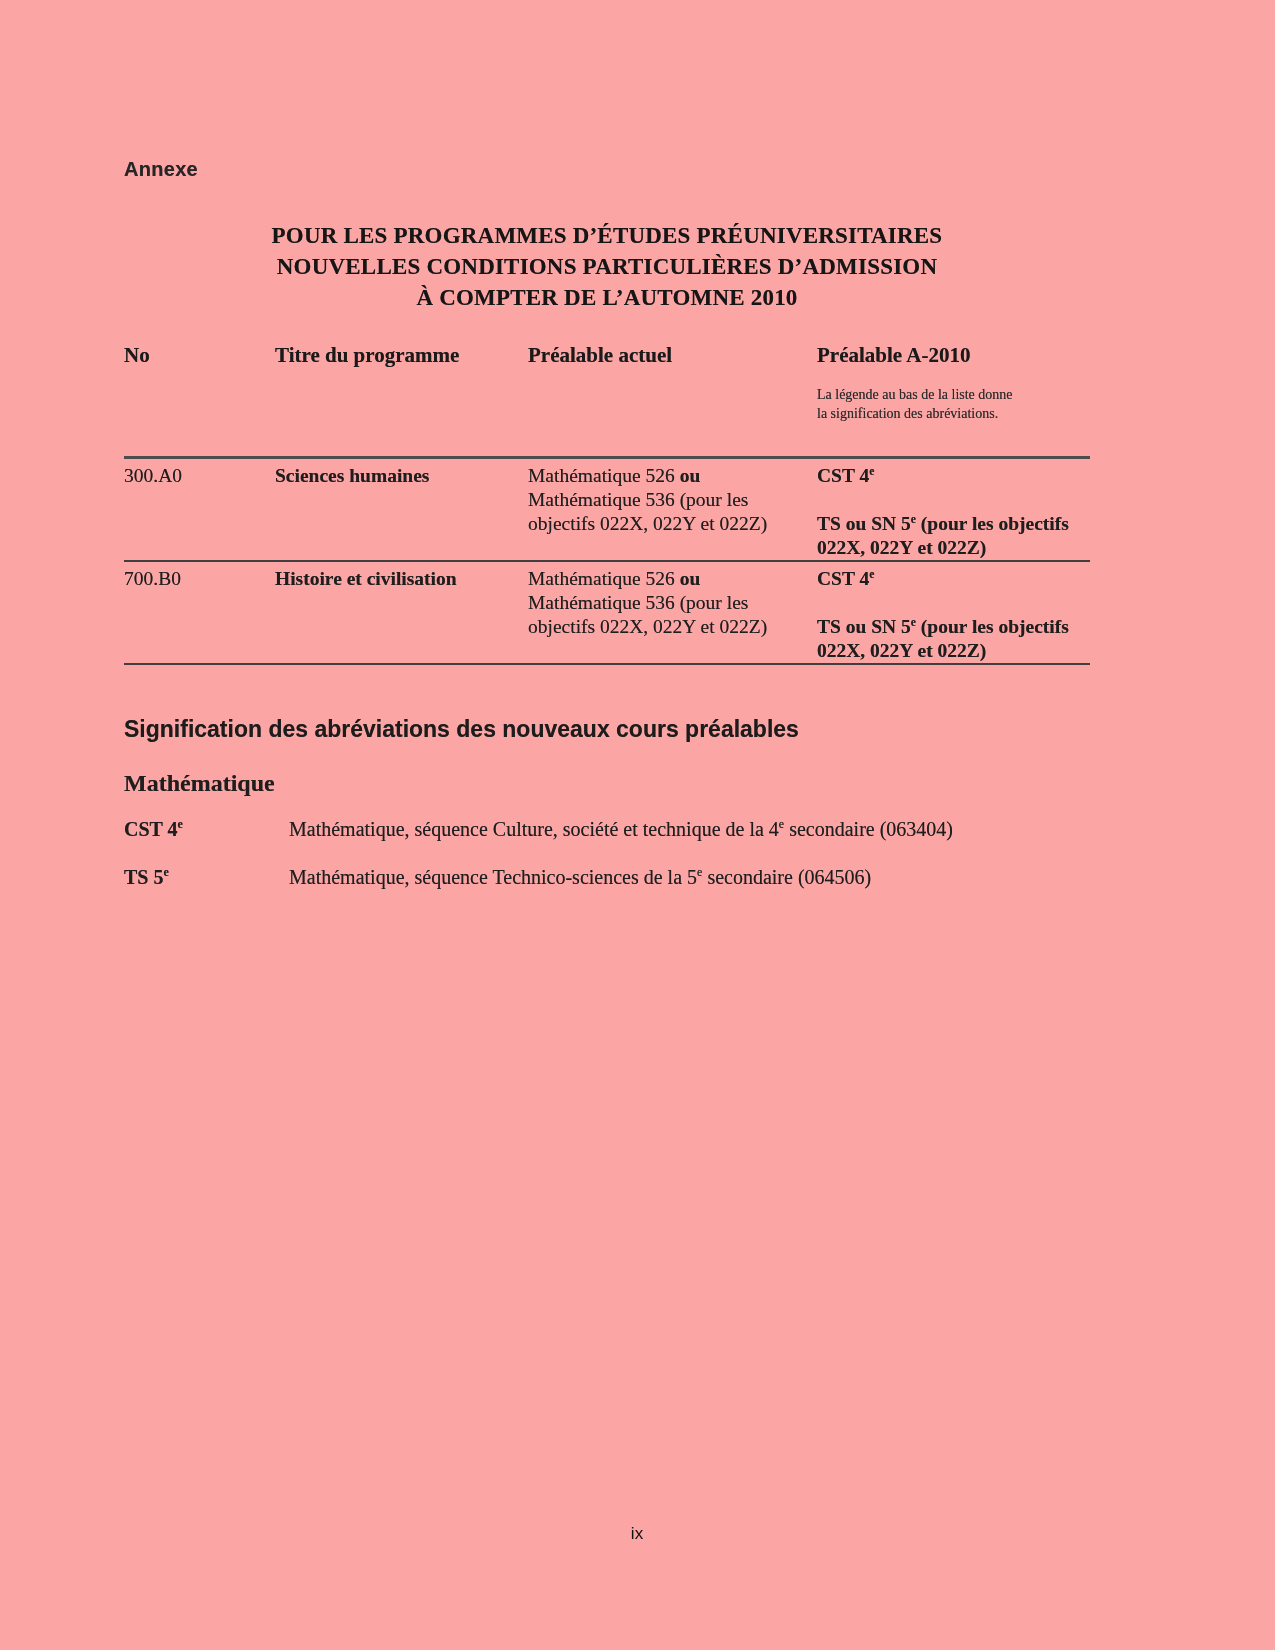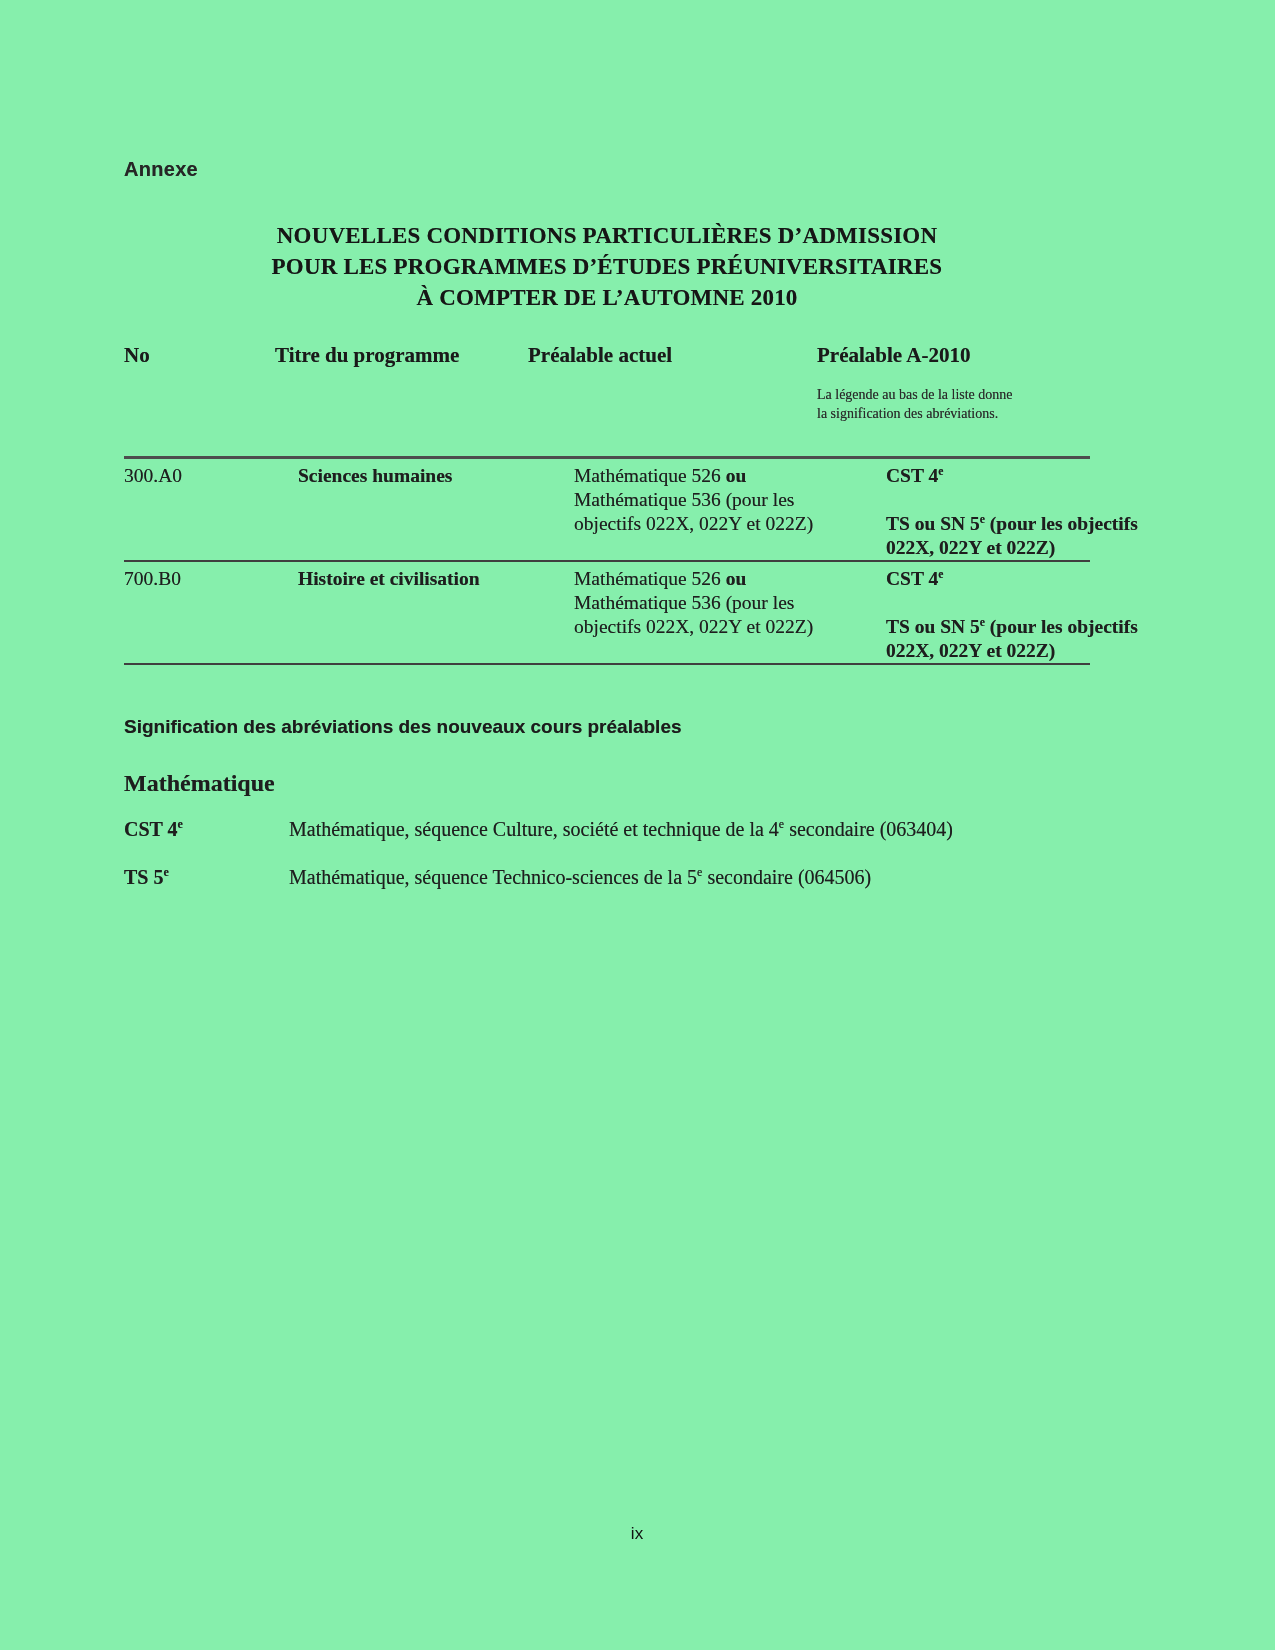--- a/index.html
+++ b/index.html
@@ -1,20 +1,20 @@
 <!DOCTYPE html>
 <html><head>
 <meta charset="utf-8">
 <style>
   html,body { margin:0; padding:0; background:#9a9a9a; }
   .page {
     position:relative;
     width:1275px; height:1650px;
     margin:0 auto;
-    background:#86efac;
+    background:#fca5a5;
     font-family:"Liberation Serif", serif;
     color:#1e1e1e;
     overflow:hidden;
     text-shadow:0 0 0.5px rgba(30,30,30,0.55);
   }
   .abs { position:absolute; }
 
   .annexe {
     left:124px; top:158px;
     font-family:"Liberation Sans", sans-serif;
@@ -41,29 +41,29 @@
   }
   .tbody {
     position:absolute; left:0; top:113px; width:966px;
     border-top:3px solid #4d4d4d;
   }
   .trow {
     display:grid;
     grid-template-columns:151px 253px 289px 273px;
     padding-top:5px;
     border-bottom:2px solid #3f3f3f;
-    font-size:19.5px; line-height:24px;gap:23px;
+    font-size:19.5px; line-height:24px;
   }
   .cell-titre, .cell-a2010 { font-weight:700; }
   sup { font-size:0.6em; line-height:0; vertical-align:super; }
 
   .sig-heading {
     left:124px; top:716px;
     font-family:"Liberation Sans", sans-serif;
-    font-weight:700; font-size:19px; color:#1c1c1c;
+    font-weight:700; font-size:23px; color:#1c1c1c;
   }
   .math-heading {
     left:124px; top:770px;
     font-weight:700; font-size:24px;
   }
   .abbr-list { left:124px; top:819px; width:966px; }
   .abbr-item {
     display:grid; grid-template-columns:165px 1fr;
     margin-bottom:27px;
     font-size:20px; line-height:21px;
@@ -79,22 +79,22 @@
   }
 </style>
 </head>
 <body>
 
 <div class="page">
 
   <div class="abs annexe">Annexe</div>
 
   <div class="abs doc-title">
+      <div>POUR LES PROGRAMMES D’ÉTUDES PRÉUNIVERSITAIRES</div>
       <div>NOUVELLES CONDITIONS PARTICULIÈRES D’ADMISSION</div>
-      <div>POUR LES PROGRAMMES D’ÉTUDES PRÉUNIVERSITAIRES</div>
       <div>À COMPTER DE L’AUTOMNE 2010</div>
     </div>
 
   <div class="abs admission-table">
     <div class="thead">
       <div>No</div>
       <div>Titre du programme</div>
       <div>Préalable actuel</div>
       <div>Préalable A-2010</div>
     </div>

